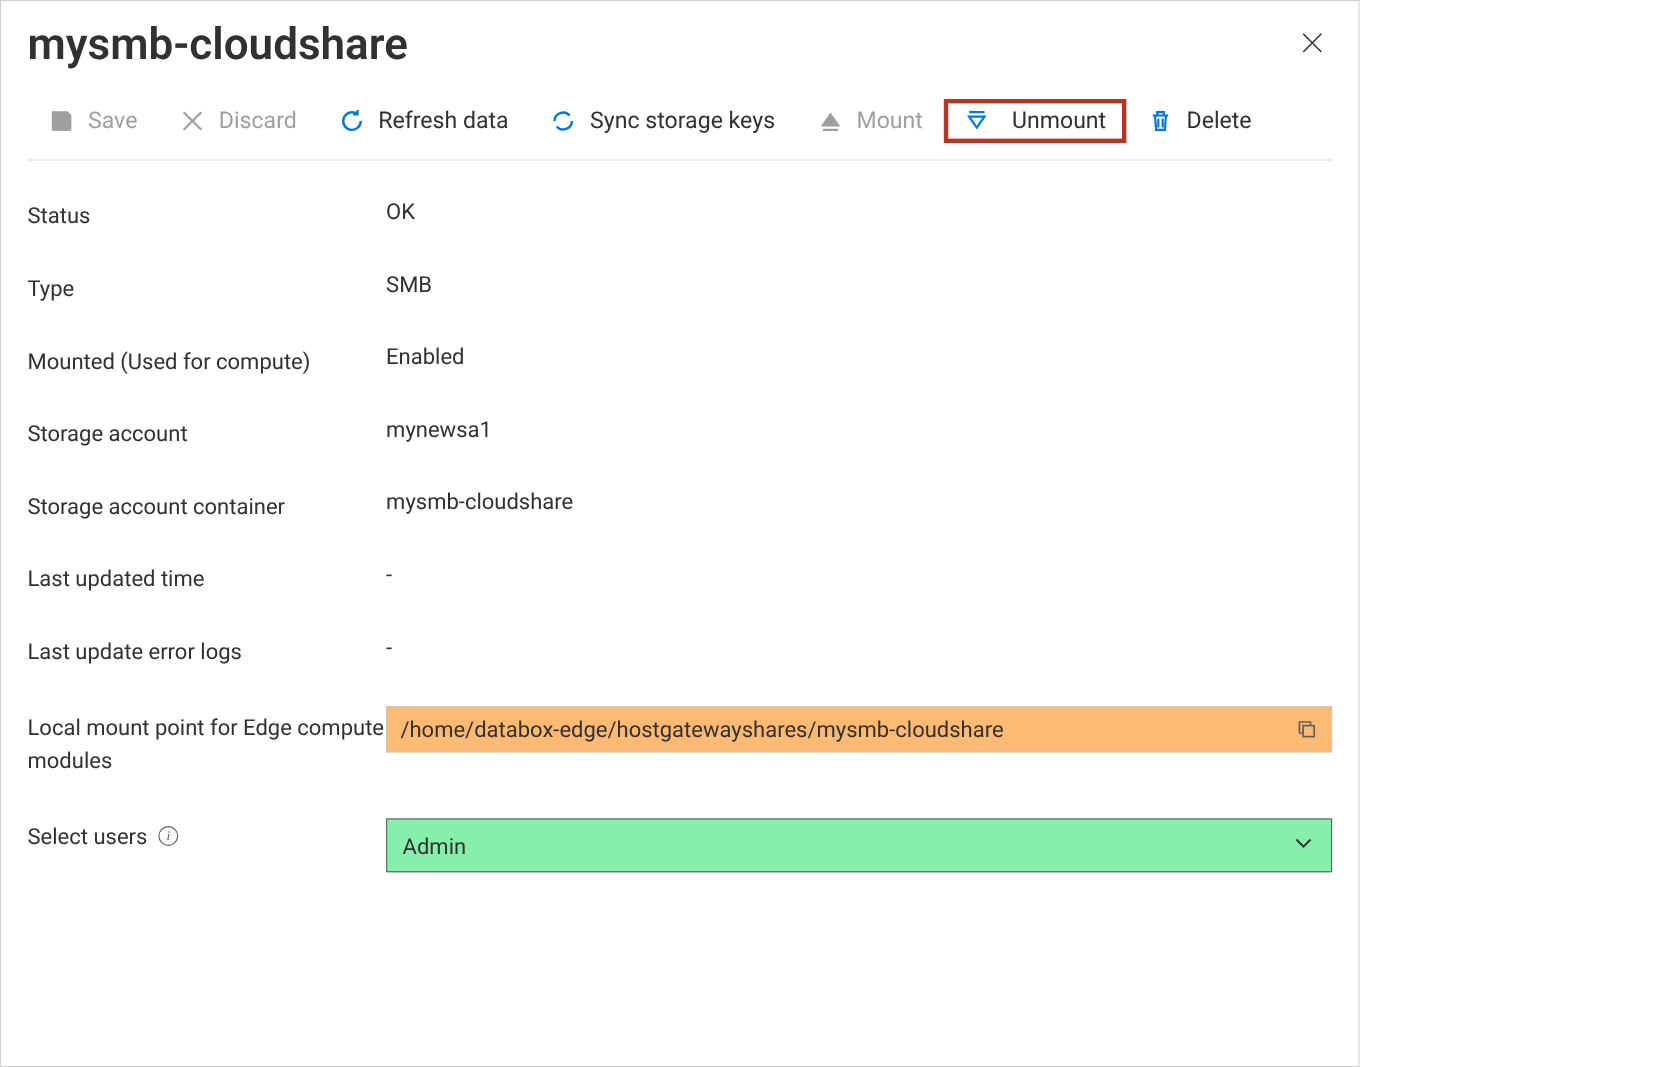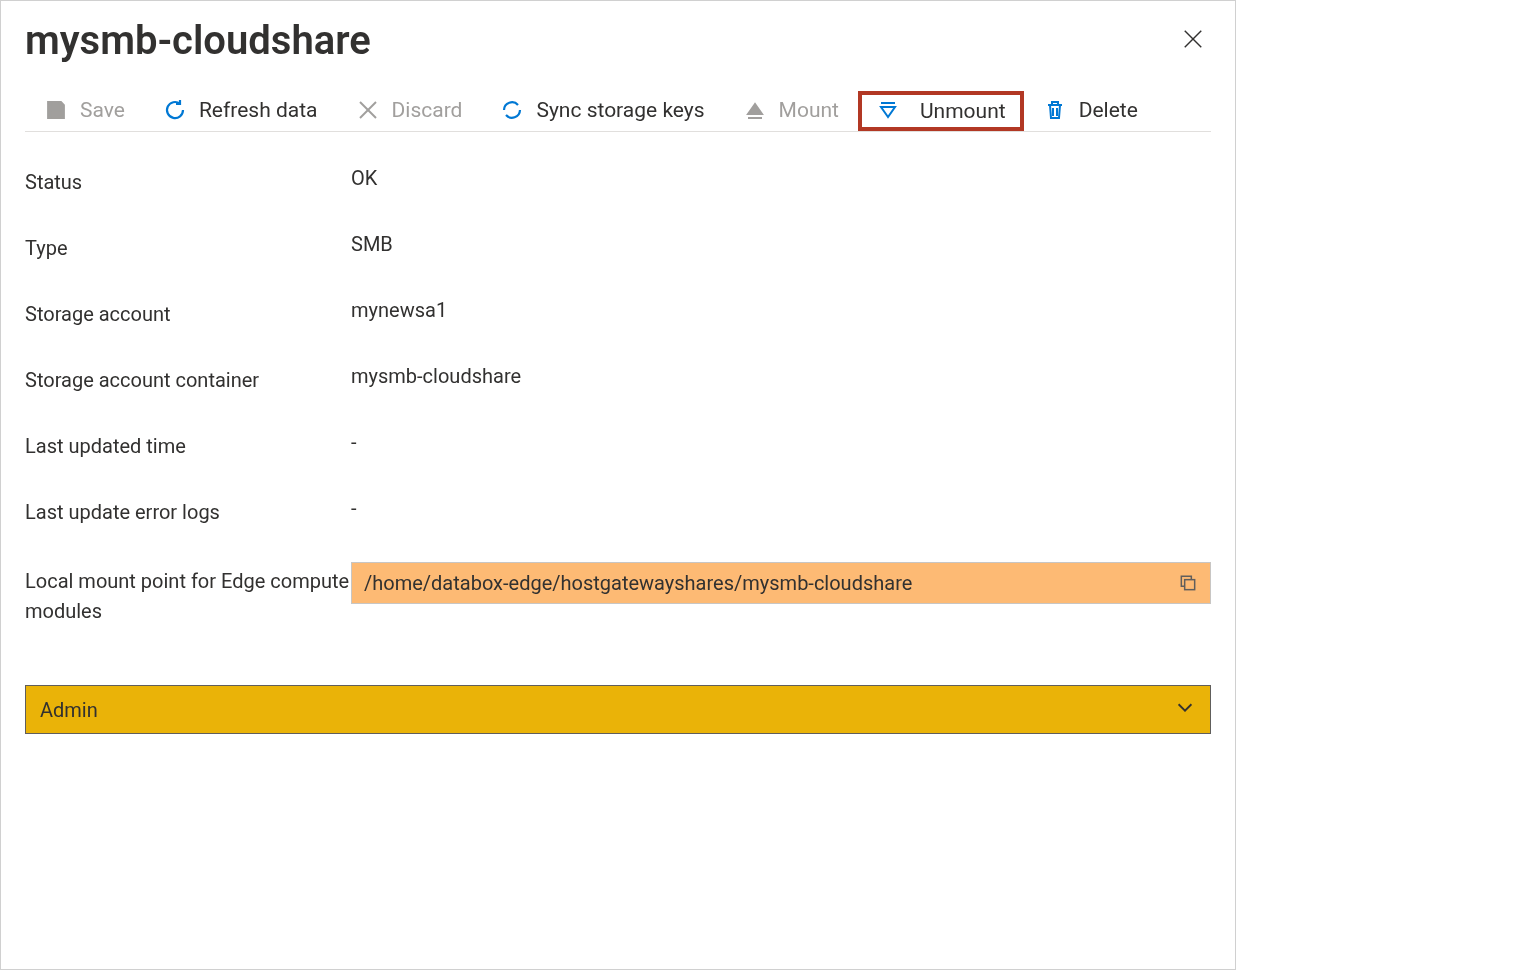--- a/index.html
+++ b/index.html
@@ -34,23 +34,24 @@
     margin: 0;
     line-height: 1.1;
   }
   .subtitle {
     font-size: 19px;
     color: #605e5c;
     margin-top: 6px;
   }
   .toolbar {
     display: flex;
-    align-items: flex-end;
+    align-items: center;
     gap: 0;
     margin-top: 26px;
+    padding-bottom: 14px;
     border-bottom: 1px solid #e1dfdd;
   }
   .tool-btn {
     display: inline-flex;
     align-items: center;
     gap: 12px;
     padding: 6px 16px;
     font-size: 21px;
     color: #323130;
     cursor: pointer;
@@ -104,22 +105,21 @@
   }
   .select-box {
     flex: 1;
     display: flex;
     align-items: center;
     border: 1px solid #605e5c;
     padding: 10px 14px;
     font-size: 20px;
     color: #323130;
     cursor: pointer;
-    background: #eab308;
-    margin-top: 21px;
+    background: #86efac;
   }
   .select-box .chev { margin-left: auto; }
   .info-icon {
     display: inline-flex;
     width: 18px; height: 18px;
     border: 1.4px solid #605e5c;
     border-radius: 50%;
     align-items: center; justify-content: center;
     font-size: 12px; font-style: italic;
     color: #605e5c;
@@ -144,34 +144,34 @@
 
     <div class="tool-btn disabled">
       <svg viewBox="0 0 24 24" class="icon-gray" stroke-width="1.8">
         <path d="M4 4h13l3 3v13H4z"></path>
           <path d="M8 4v5h7V4"></path>
           <rect x="7" y="13" width="10" height="7"></rect>
       </svg>
       <span>Save</span>
     </div>
 
+    <div class="tool-btn disabled">
+      <svg viewBox="0 0 24 24" class="icon-gray" stroke-width="2">
+        <line x1="4" y1="4" x2="20" y2="20"></line>
+          <line x1="20" y1="4" x2="4" y2="20"></line>
+      </svg>
+      <span>Discard</span>
+    </div>
+
     <div class="tool-btn">
       <svg viewBox="0 0 24 24" class="icon-blue" stroke-width="2.2">
         <path d="M20 12a8 8 0 1 1-3-6.2"></path>
           <polyline points="17 2 17 6 13 6" fill="none"></polyline>
       </svg>
       <span>Refresh data</span>
-    </div>
-
-    <div class="tool-btn disabled">
-      <svg viewBox="0 0 24 24" class="icon-gray" stroke-width="2">
-        <line x1="4" y1="4" x2="20" y2="20"></line>
-          <line x1="20" y1="4" x2="4" y2="20"></line>
-      </svg>
-      <span>Discard</span>
     </div>
 
     <div class="tool-btn">
       <svg viewBox="0 0 24 24" class="icon-blue" stroke-width="2.2">
         <path d="M4 12a8 8 0 0 1 14-5"></path>
           <path d="M20 12a8 8 0 0 1-14 5"></path>
       </svg>
       <span>Sync storage keys</span>
     </div>
 
@@ -209,20 +209,24 @@
     <div class="form-row">
       <div class="form-label">Status</div>
       <div class="form-value">OK</div>
     </div>
 
     <div class="form-row">
       <div class="form-label">Type</div>
       <div class="form-value">SMB</div>
     </div>
 
+    <div class="form-row">
+      <div class="form-label">Mounted (Used for compute)</div>
+      <div class="form-value">Enabled</div>
+    </div>
 
     <div class="form-row">
       <div class="form-label">Storage account</div>
       <div class="form-value">mynewsa1</div>
     </div>
 
     <div class="form-row">
       <div class="form-label">Storage account container</div>
       <div class="form-value">mysmb-cloudshare</div>
     </div>
@@ -244,20 +248,24 @@
         <span class="copy-btn">
           <svg width="20" height="20" viewBox="0 0 24 24" stroke="#605e5c" fill="none" stroke-width="1.8">
             <rect x="8" y="8" width="12" height="12"></rect>
               <path d="M16 8V4H4v12h4"></path>
           </svg>
         </span>
       </div>
     </div>
 
     <div class="form-row" style="margin-top:20px;">
+      <div class="form-label">
+        <span>Select users</span>
+        <span class="info-icon">i</span>
+      </div>
       <div class="select-box">
         <span>Admin</span>
         <span class="chev">
           <svg width="22" height="22" viewBox="0 0 24 24" stroke="#323130" fill="none" stroke-width="2">
             <polyline points="5 9 12 16 19 9"></polyline>
           </svg>
         </span>
       </div>
     </div>
 

